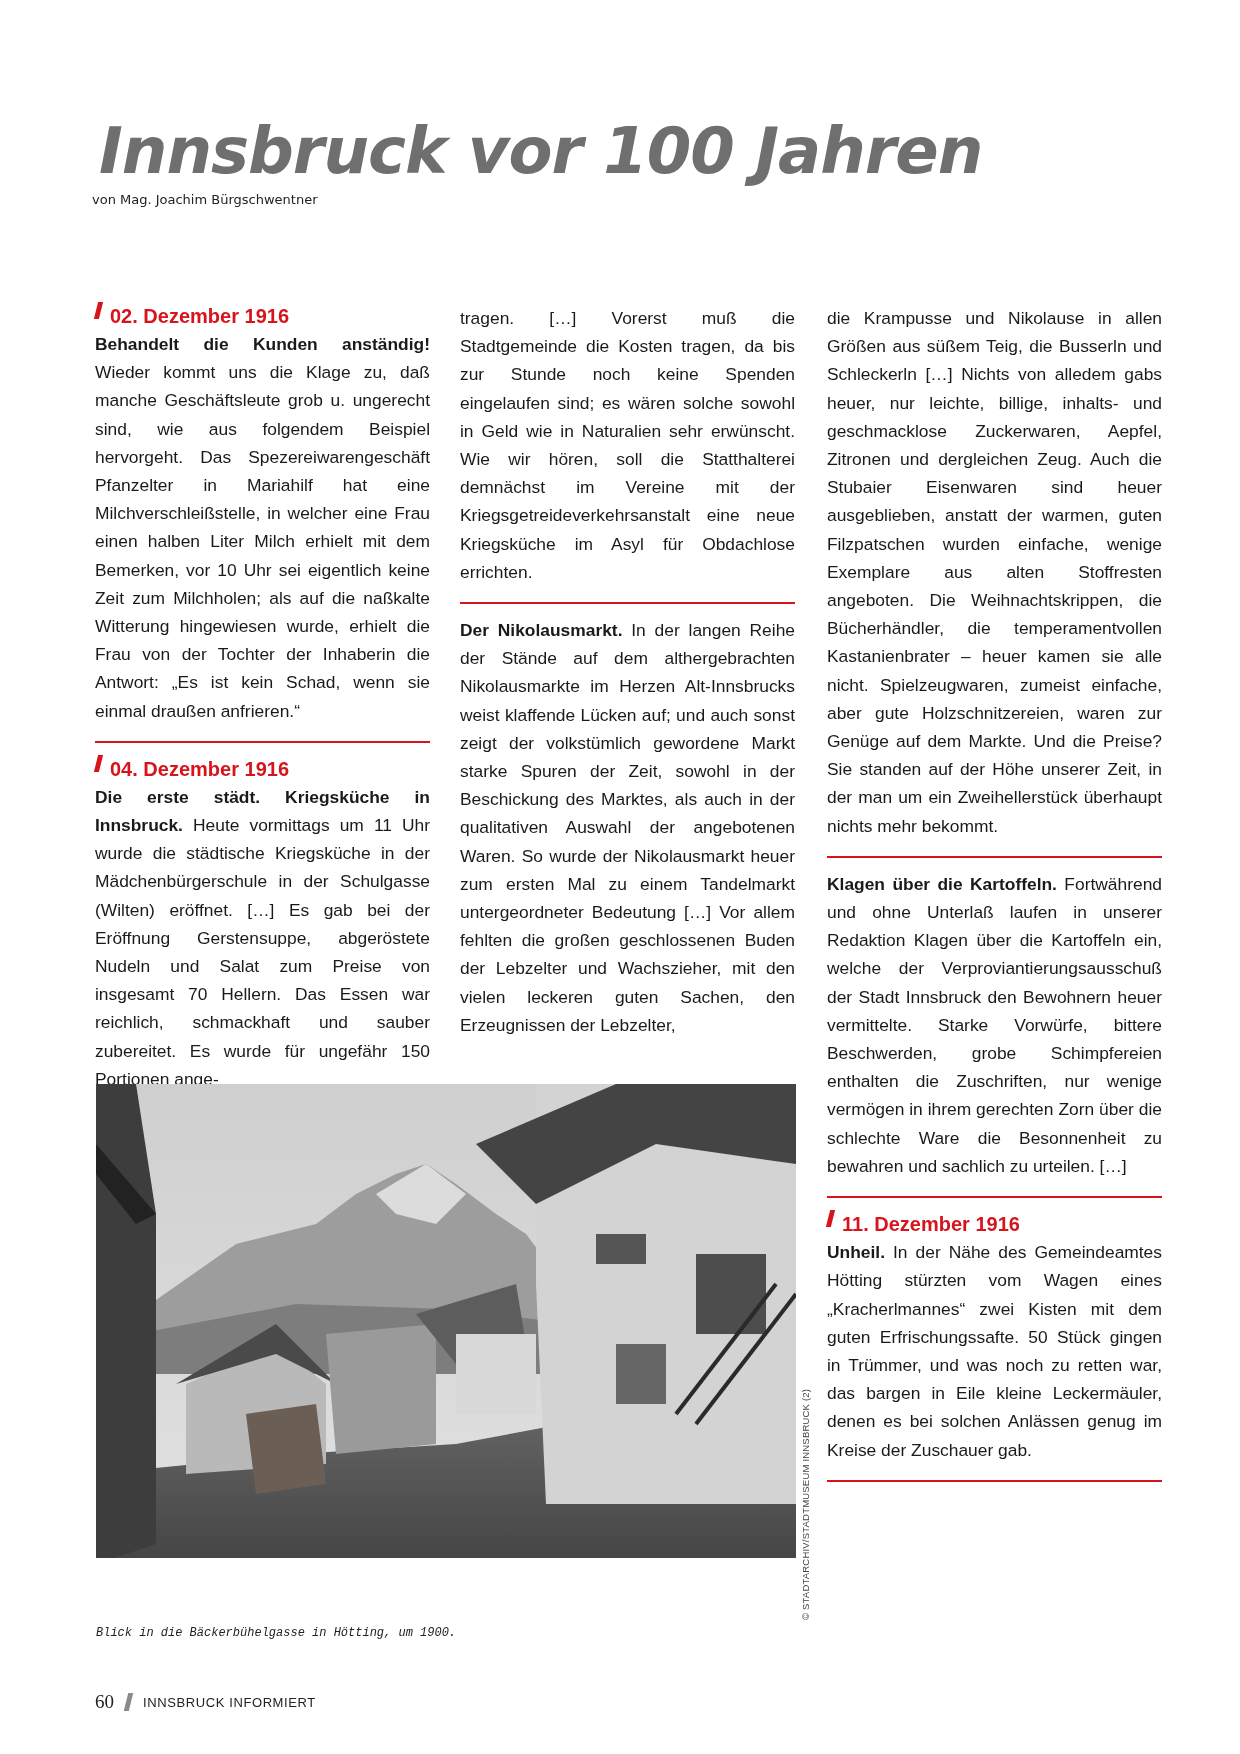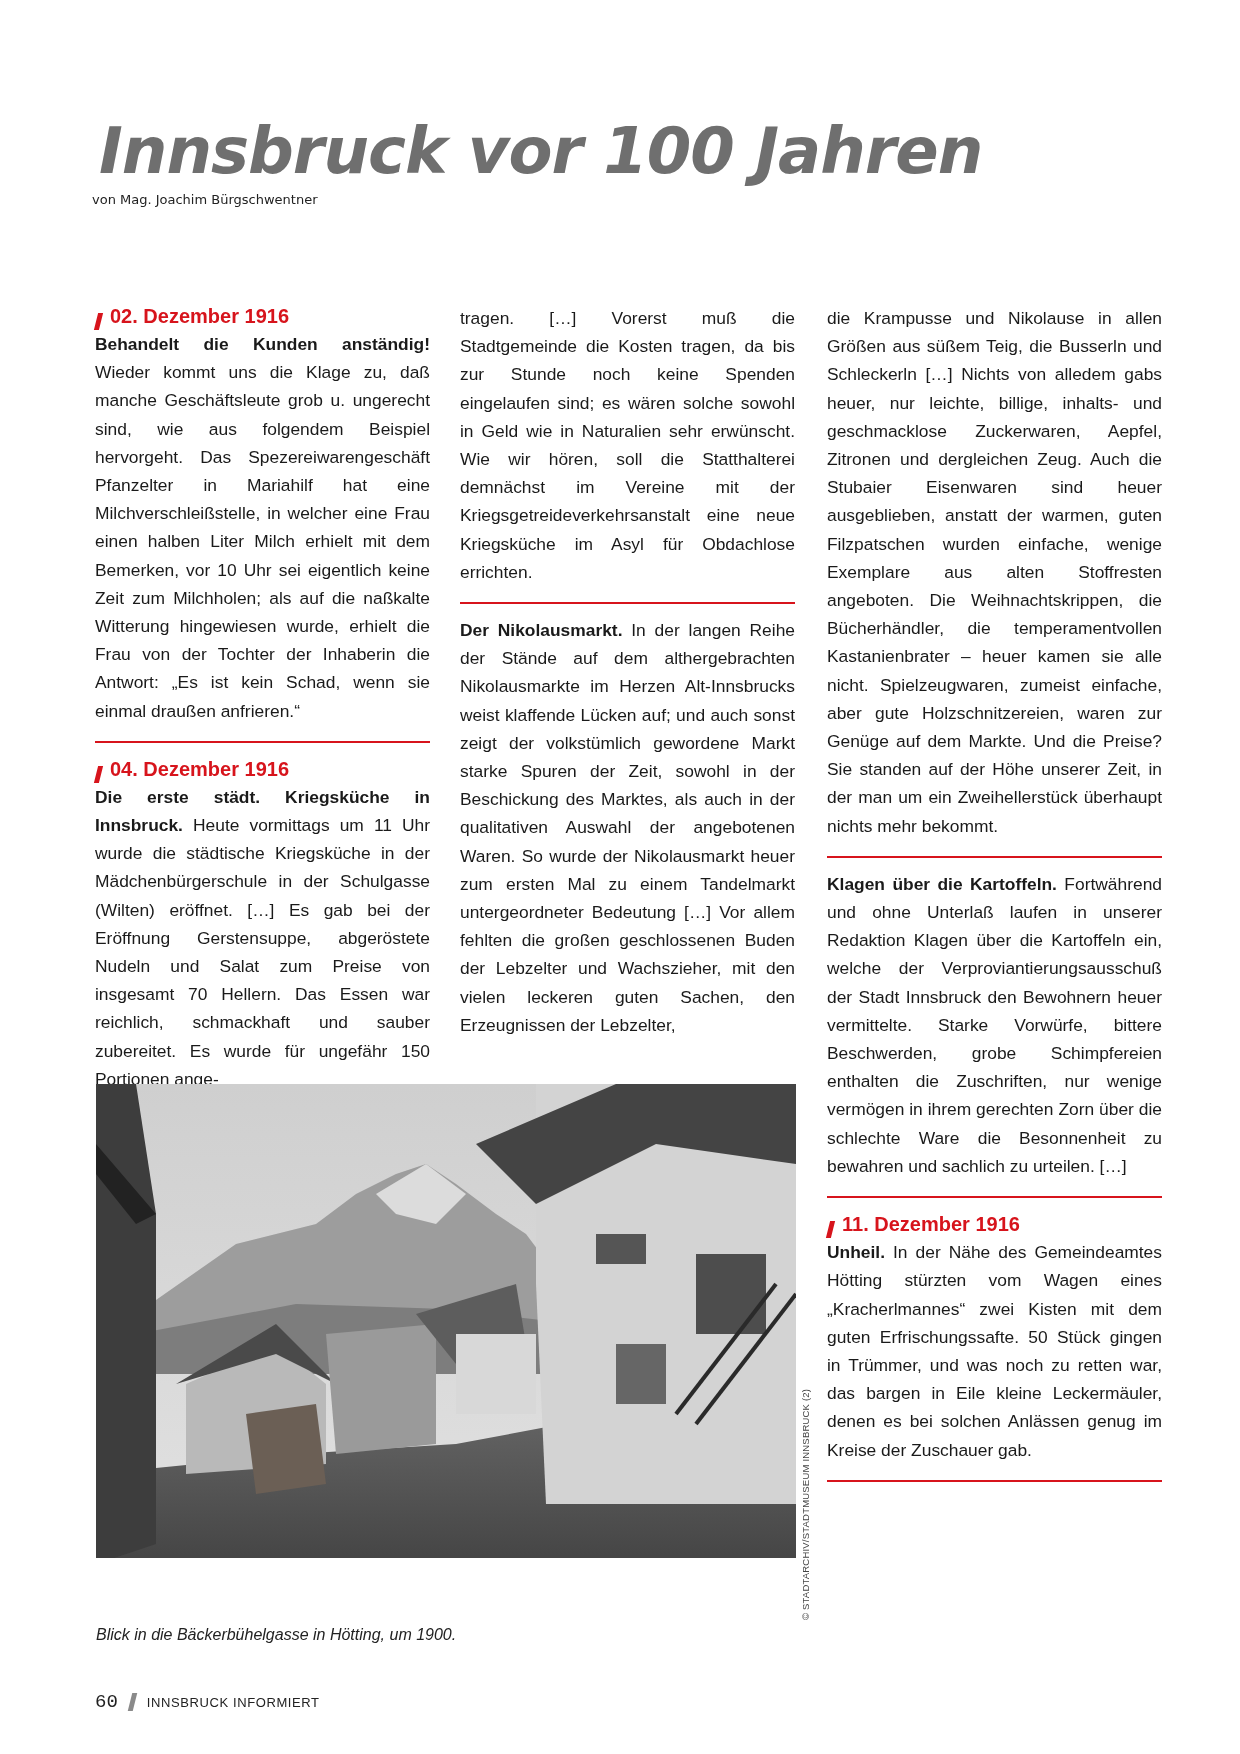--- a/index.html
+++ b/index.html
@@ -9,32 +9,32 @@
            font-family: "DejaVu Sans", sans-serif; font-style: italic; font-weight: bold;
            font-size: 64px; letter-spacing: -1px; color: #6f6f6f; line-height: 1; }
   .byline { position: absolute; left: 92px; top: 192px; font-size: 13px; color: #222; }
   .col { position: absolute; top: 302px; font-family: "Liberation Sans", sans-serif;
          font-size: 17.4px; line-height: 28.2px; text-align: justify; hyphens: manual; }
   .c1 { left: 95px; width: 335px; }
   .c2 { left: 460px; width: 335px; top: 304px; }
   .c3 { left: 827px; width: 335px; top: 304px; }
   .entry { margin: 0; }
   .date { color: #d7141c; font-weight: bold; font-size: 20px; line-height: 28px; margin: 0;
-          display: flex; align-items: flex-end; }
+          display: flex; align-items: flex-start; }
   .date .slash { display: inline-block; width: 5px; height: 17px; background: #d7141c;
                  transform: skewX(-14deg); margin-right: 9px; margin-left: 1px; }
   .lead { font-weight: bold; margin-top: 42px; }
   .rule { height: 0; border-top: 2px solid #d7141c; margin: 16px 0 12px 0; }
   .photo { position: absolute; left: 96px; top: 1084px; width: 700px; height: 474px; overflow: hidden; background: #555; }
   .credit { position: absolute; left: 800px; top: 1620px; transform-origin: left top; transform: rotate(-90deg);
             font-family: "Liberation Sans", sans-serif; font-size: 9.5px; color: #444; white-space: nowrap; letter-spacing: 0.2px; }
-  .caption { position: absolute; left: 96px; top: 1626px; font-family: Liberation Sans, sans-serif;
-             font-style: italic; font-size: 16px; color: #222; }
+  .caption { position: absolute; left: 96px; top: 1626px; font-family: Liberation Mono, monospace;
+             font-style: italic; font-size: 12px; color: #222; }
   .footer { position: absolute; left: 95px; top: 1691px; display: flex; align-items: center; }
-  .footer .pnum { font-size: 19px; color: #222; font-family: Liberation Mono, monospace; }
+  .footer .pnum { font-size: 19px; color: #222; font-family: Liberation Serif, serif; }
   .footer .gslash { display: inline-block; width: 5px; height: 18px; background: #8a8a8a; transform: skewX(-14deg); margin: 0 12px 0 12px; }
   .footer .mag { font-size: 13px; letter-spacing: 0.6px; color: #222; font-family: "Liberation Sans", sans-serif; }
 </style>
 </head>
 <body>
 
 <h1 class="title">Innsbruck vor 100 Jahren</h1>
 <div class="byline">von Mag. Joachim Bürgschwentner</div>
 
 <div class="col c1">

